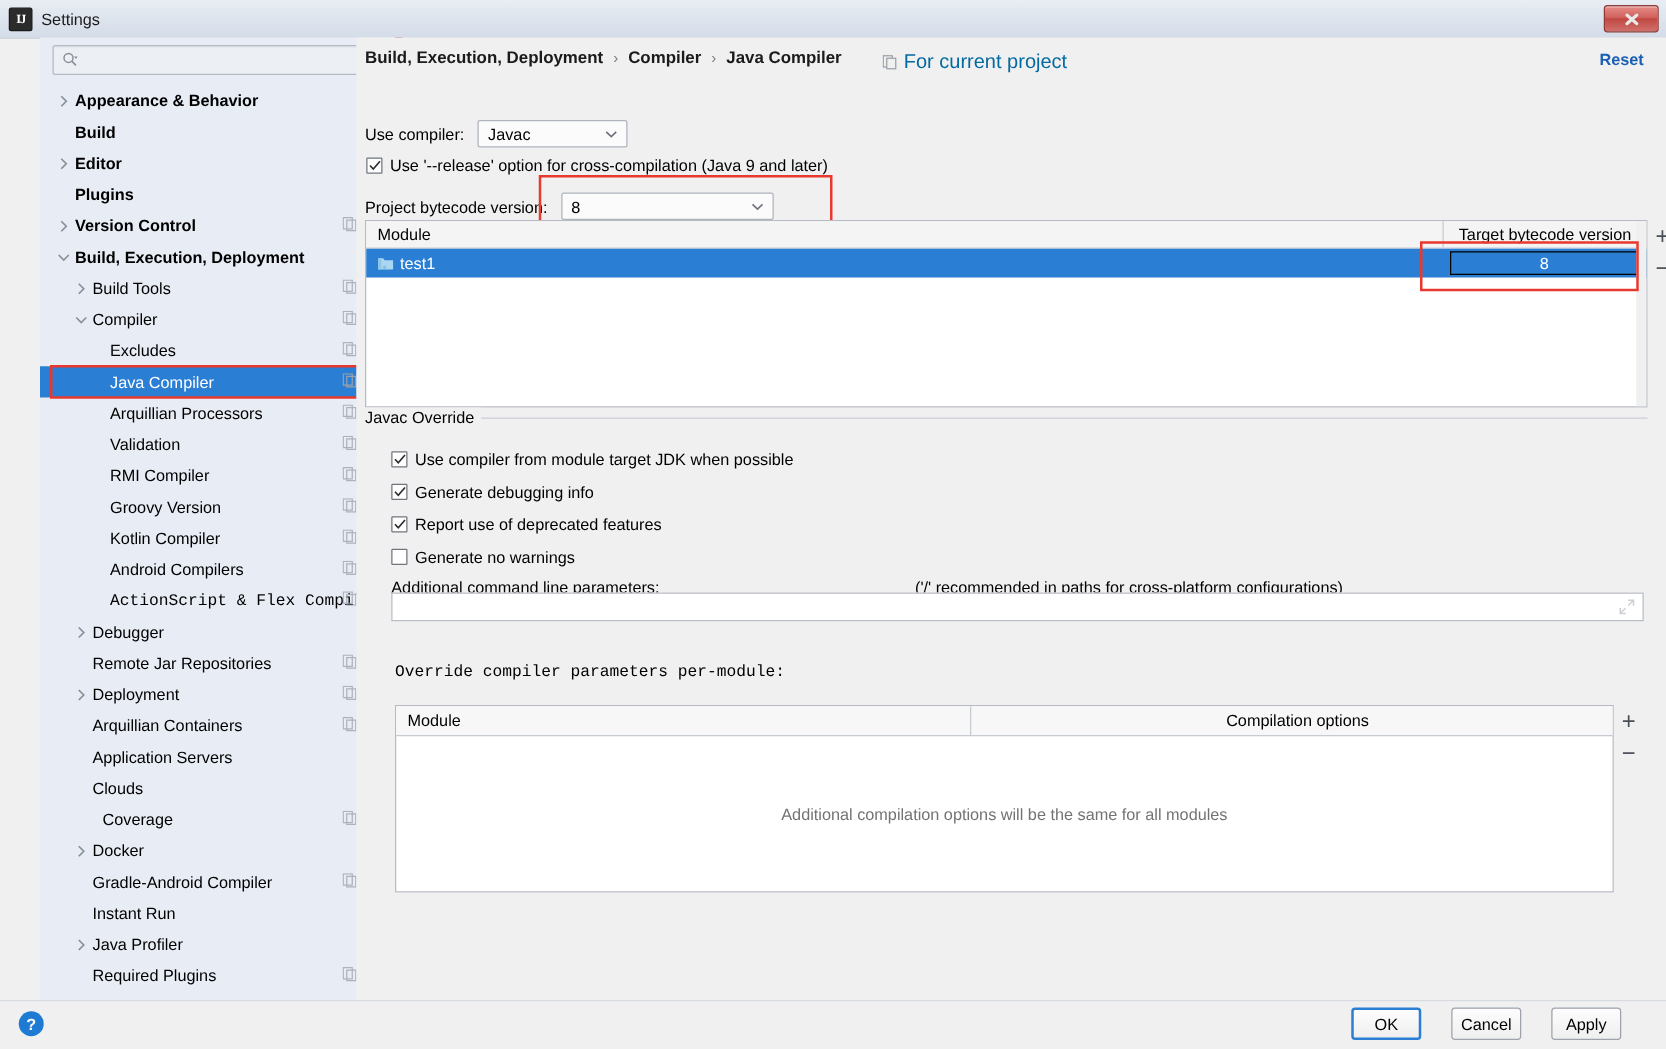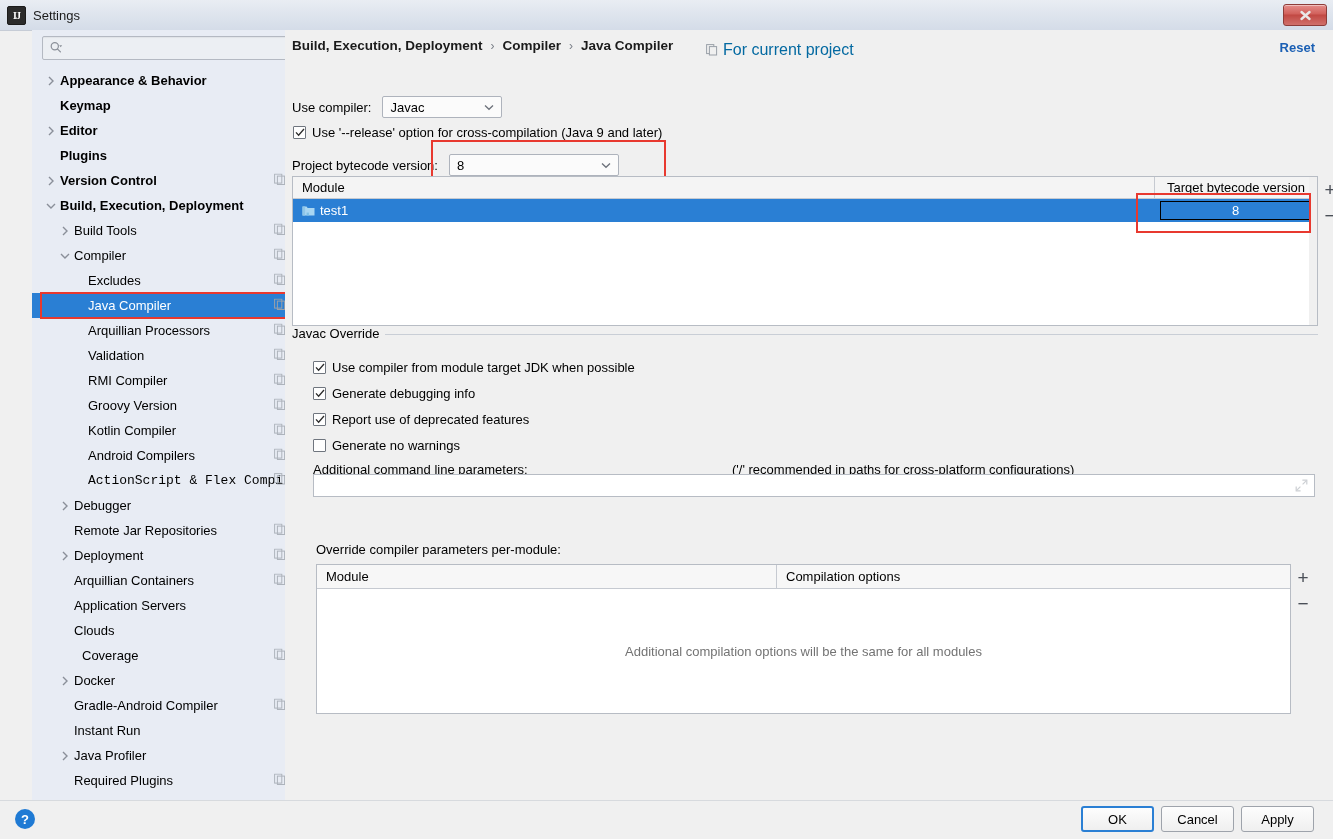--- a/index.html
+++ b/index.html
@@ -193,42 +193,42 @@
   
   .otable{
     position:absolute;left:31px;top:534px;width:975px;height:150px;
     border:1px solid #b7bcc4;background:#fff;box-sizing:border-box;
   }
   .ot-head{
     height:24px;background:#f7f7f7;border-bottom:1px solid #c6cad1;
     display:flex;align-items:center;font-size:13px;box-sizing:border-box;
   }
   .ot-head .c1{width:460px;padding-left:9px;border-right:1px solid #c6cad1;height:100%;display:flex;align-items:center;box-sizing:border-box;}
-  .ot-head .c2{flex:1;padding-left:9px;}
+  .ot-head .c2{flex:1;padding-left:9px;text-align:center;}
   .ot-empty{
     height:124px;display:flex;align-items:center;justify-content:center;
     color:#737373;font-size:13px;
   }
   .ot-side{
     position:absolute;left:1006px;top:534px;width:24px;height:150px;
     display:flex;flex-direction:column;align-items:center;
   }
 
   
   .bottombar{
     position:absolute;left:0;top:800px;width:1333px;height:39px;
     background:#f0f0f0;border-top:1px solid #d7dade;
   }
   .help-btn{
     position:absolute;left:15px;top:8px;width:20px;height:20px;border-radius:50%;
     background:#1f7ad4;color:#fff;font-size:13px;font-weight:bold;
     display:flex;align-items:center;justify-content:center;cursor:pointer;
   }
   .btn{
-    position:absolute;top:5px;height:26px;width:73px;
+    position:absolute;top:5px;height:26px;width:56px;
     background:linear-gradient(to bottom,#fdfdfd,#efefef);
     border:1px solid #9ea3ab;border-radius:3px;
     font-size:13px;color:#000;display:flex;align-items:center;justify-content:center;
     cursor:pointer;box-sizing:border-box;
   }
   .btn.default{border:2px solid #2a7fd4;}
 </style>
 </head>
 <body>
 
@@ -260,21 +260,21 @@
       <div class="tree-row" style="padding-left: 12px;">
         <span class="arrow">
           <svg width="8" height="10" viewBox="0 0 8 10">
             <path d="M2 1 L6 5 L2 9" fill="none" stroke="#8a8f99" stroke-width="1.4"></path>
           </svg>
         </span>
         <span class="tlabel bold" style="margin-left: 3px;">Appearance &amp; Behavior</span>
       </div>
       <div class="tree-row" style="padding-left: 12px;">
         <span class="arrow none"></span>
-        <span class="tlabel bold" style="margin-left: 3px;">Keymap</span>
+        <span class="tlabel bold" style="margin-left: 3px;">Build</span>
       </div>
       <div class="tree-row" style="padding-left: 12px;">
         <span class="arrow">
           <svg width="8" height="10" viewBox="0 0 8 10">
             <path d="M2 1 L6 5 L2 9" fill="none" stroke="#8a8f99" stroke-width="1.4"></path>
           </svg>
         </span>
         <span class="tlabel bold" style="margin-left: 3px;">Editor</span>
       </div>
       <div class="tree-row" style="padding-left: 12px;">
@@ -628,21 +628,21 @@
         <svg width="13" height="13" viewBox="0 0 13 13">
           <path d="M7.4 1.2 h4.4 v4.4" fill="none" stroke="#9aa0a8" stroke-width="1.2"></path>
           <path d="M11.4 1.6 L7.6 5.4" stroke="#9aa0a8" stroke-width="1.2"></path>
           <path d="M5.6 11.8 H1.2 V7.4" fill="none" stroke="#9aa0a8" stroke-width="1.2"></path>
           <path d="M1.6 11.4 L5.4 7.6" stroke="#9aa0a8" stroke-width="1.2"></path>
         </svg>
       </span>
     </div>
   </div>
 
-  <div class="opt" style="left:31px;top:512px;">
+  <div class="opt" style="left:31px;top:500px;font-family:Liberation Mono, monospace;">
     <span>Override compiler parameters per-module:</span>
   </div>
 
   <div class="otable">
     <div class="ot-head">
       <div class="c1">Module</div>
       <div class="c2">Compilation options</div>
     </div>
     <div class="ot-empty">Additional compilation options will be the same for all modules</div>
   </div>

